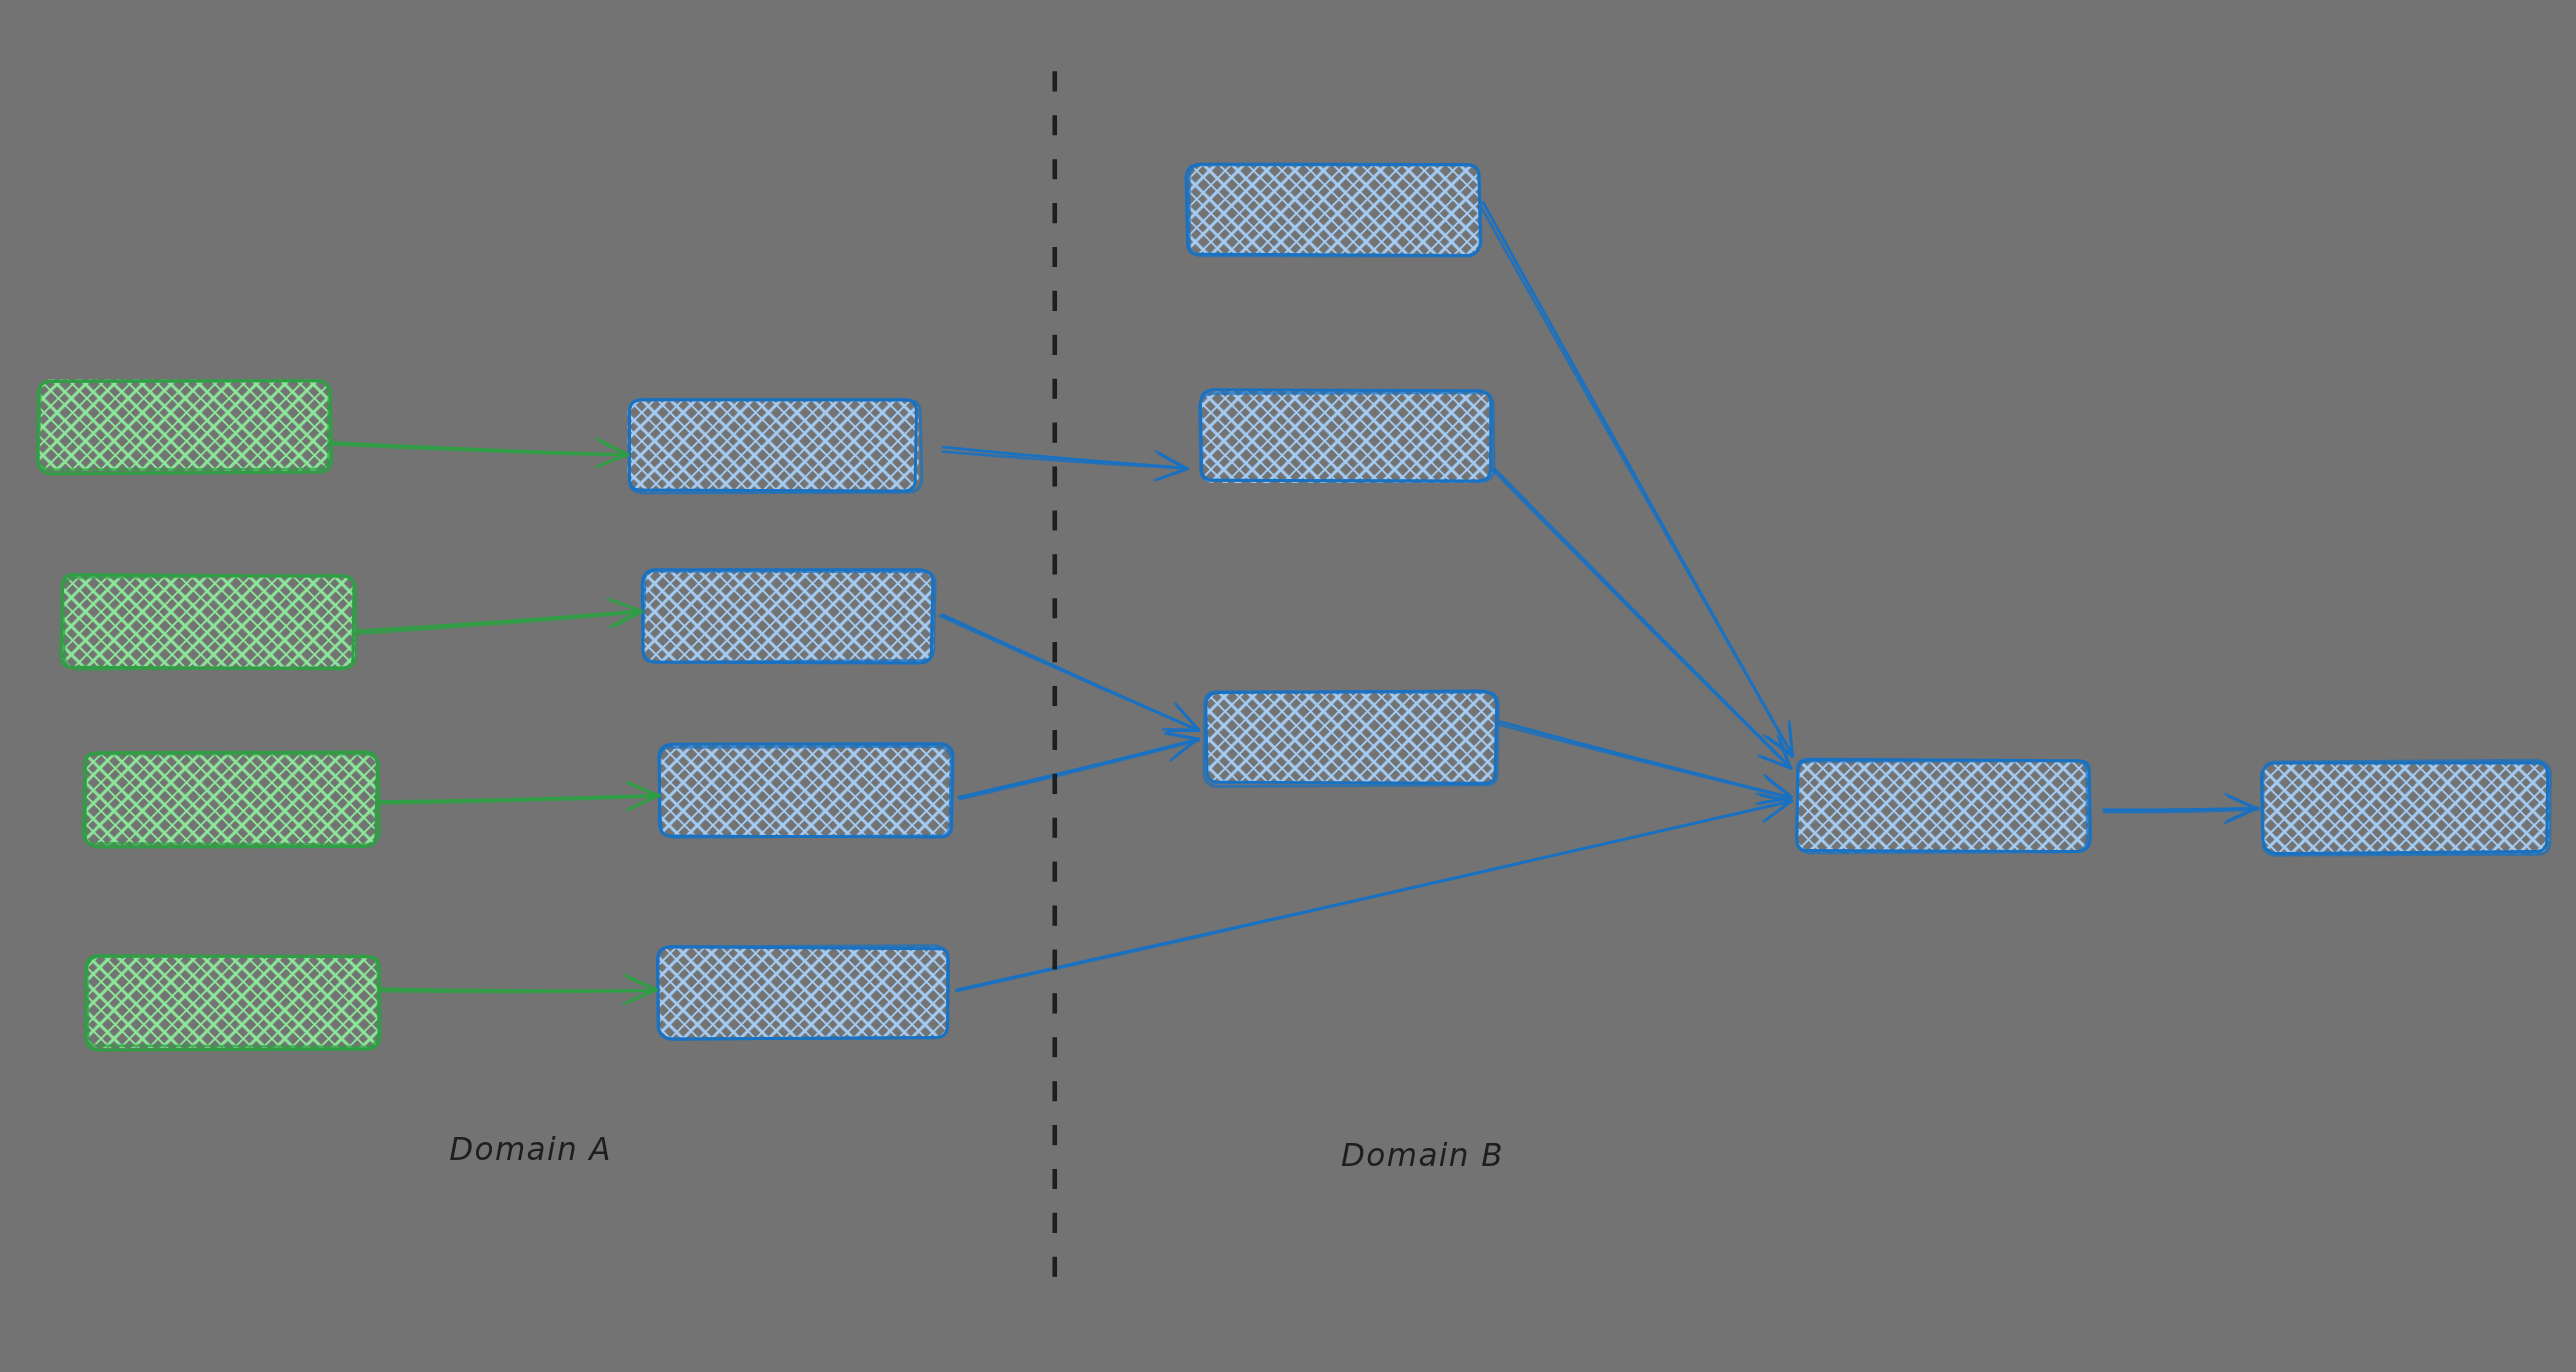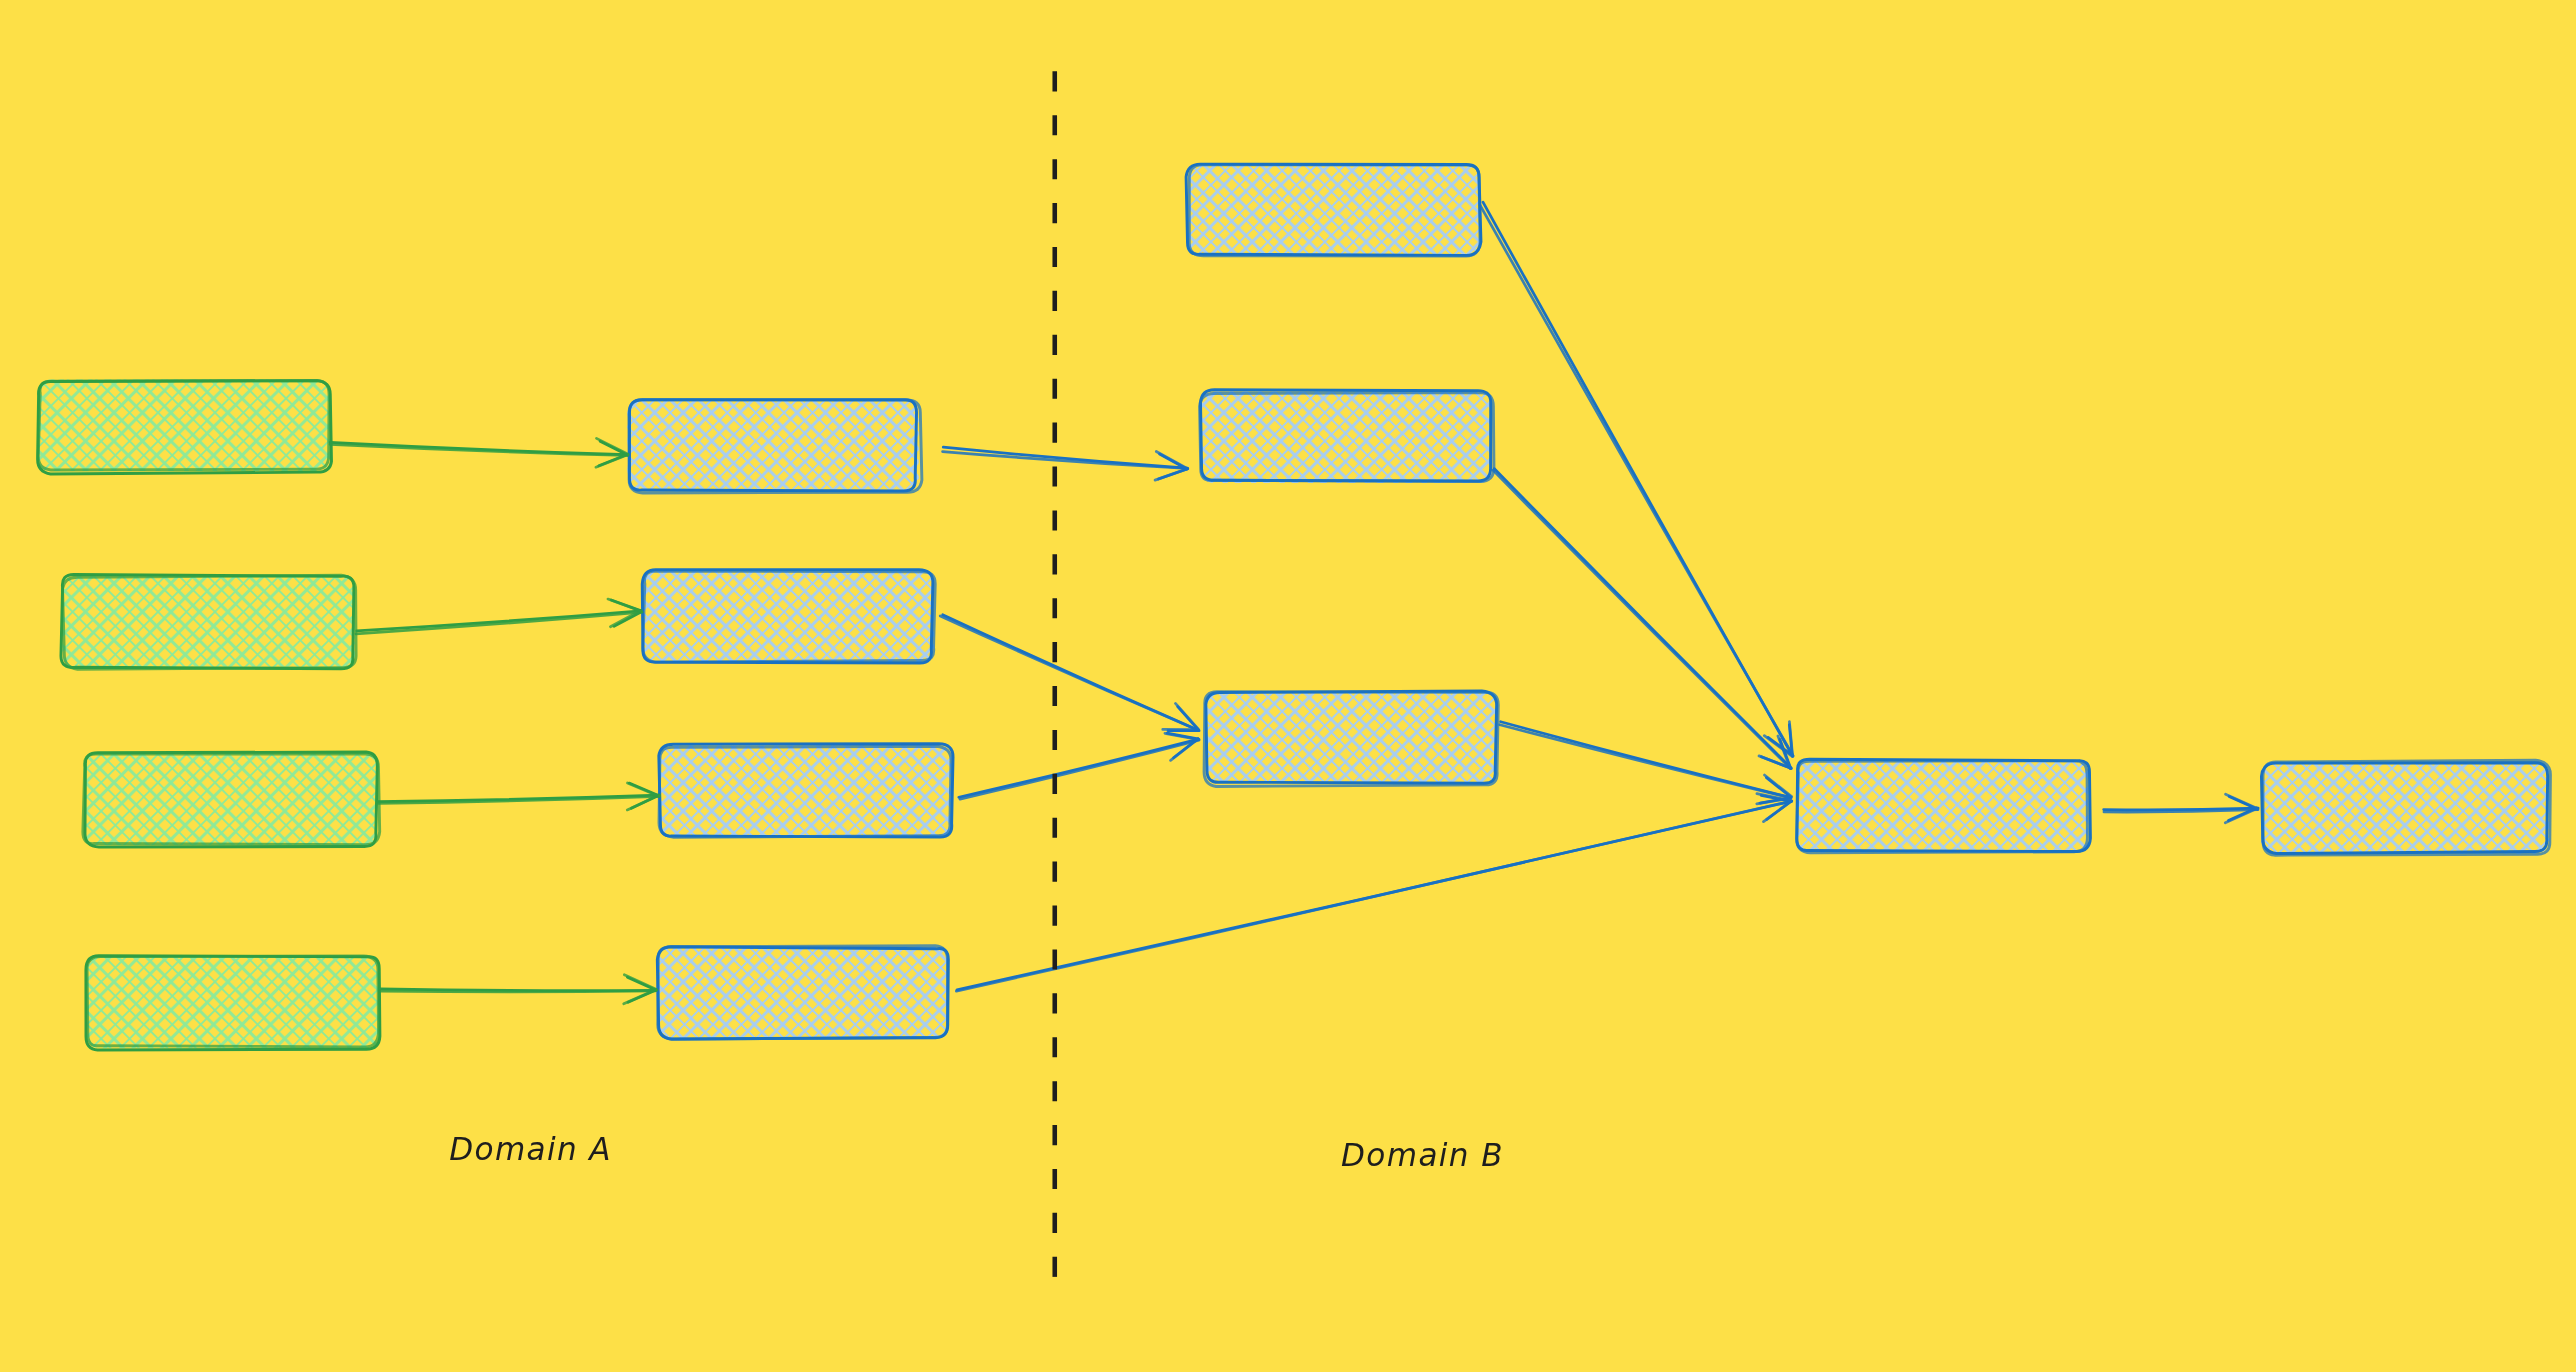--- a/index.html
+++ b/index.html
@@ -8,21 +8,21 @@
     padding: 0;
     background: #ffffff;
   }
   body {
     font-family: "DejaVu Sans", sans-serif;
   }
   #canvas-root {
     position: relative;
     width: 2576px;
     height: 1372px;
-    background: #fde047;
+    background: #737373;
     overflow: hidden;
   }
   #diagram-svg {
     position: absolute;
     left: 0;
     top: 0;
     width: 2576px;
     height: 1372px;
     display: block;
   }

